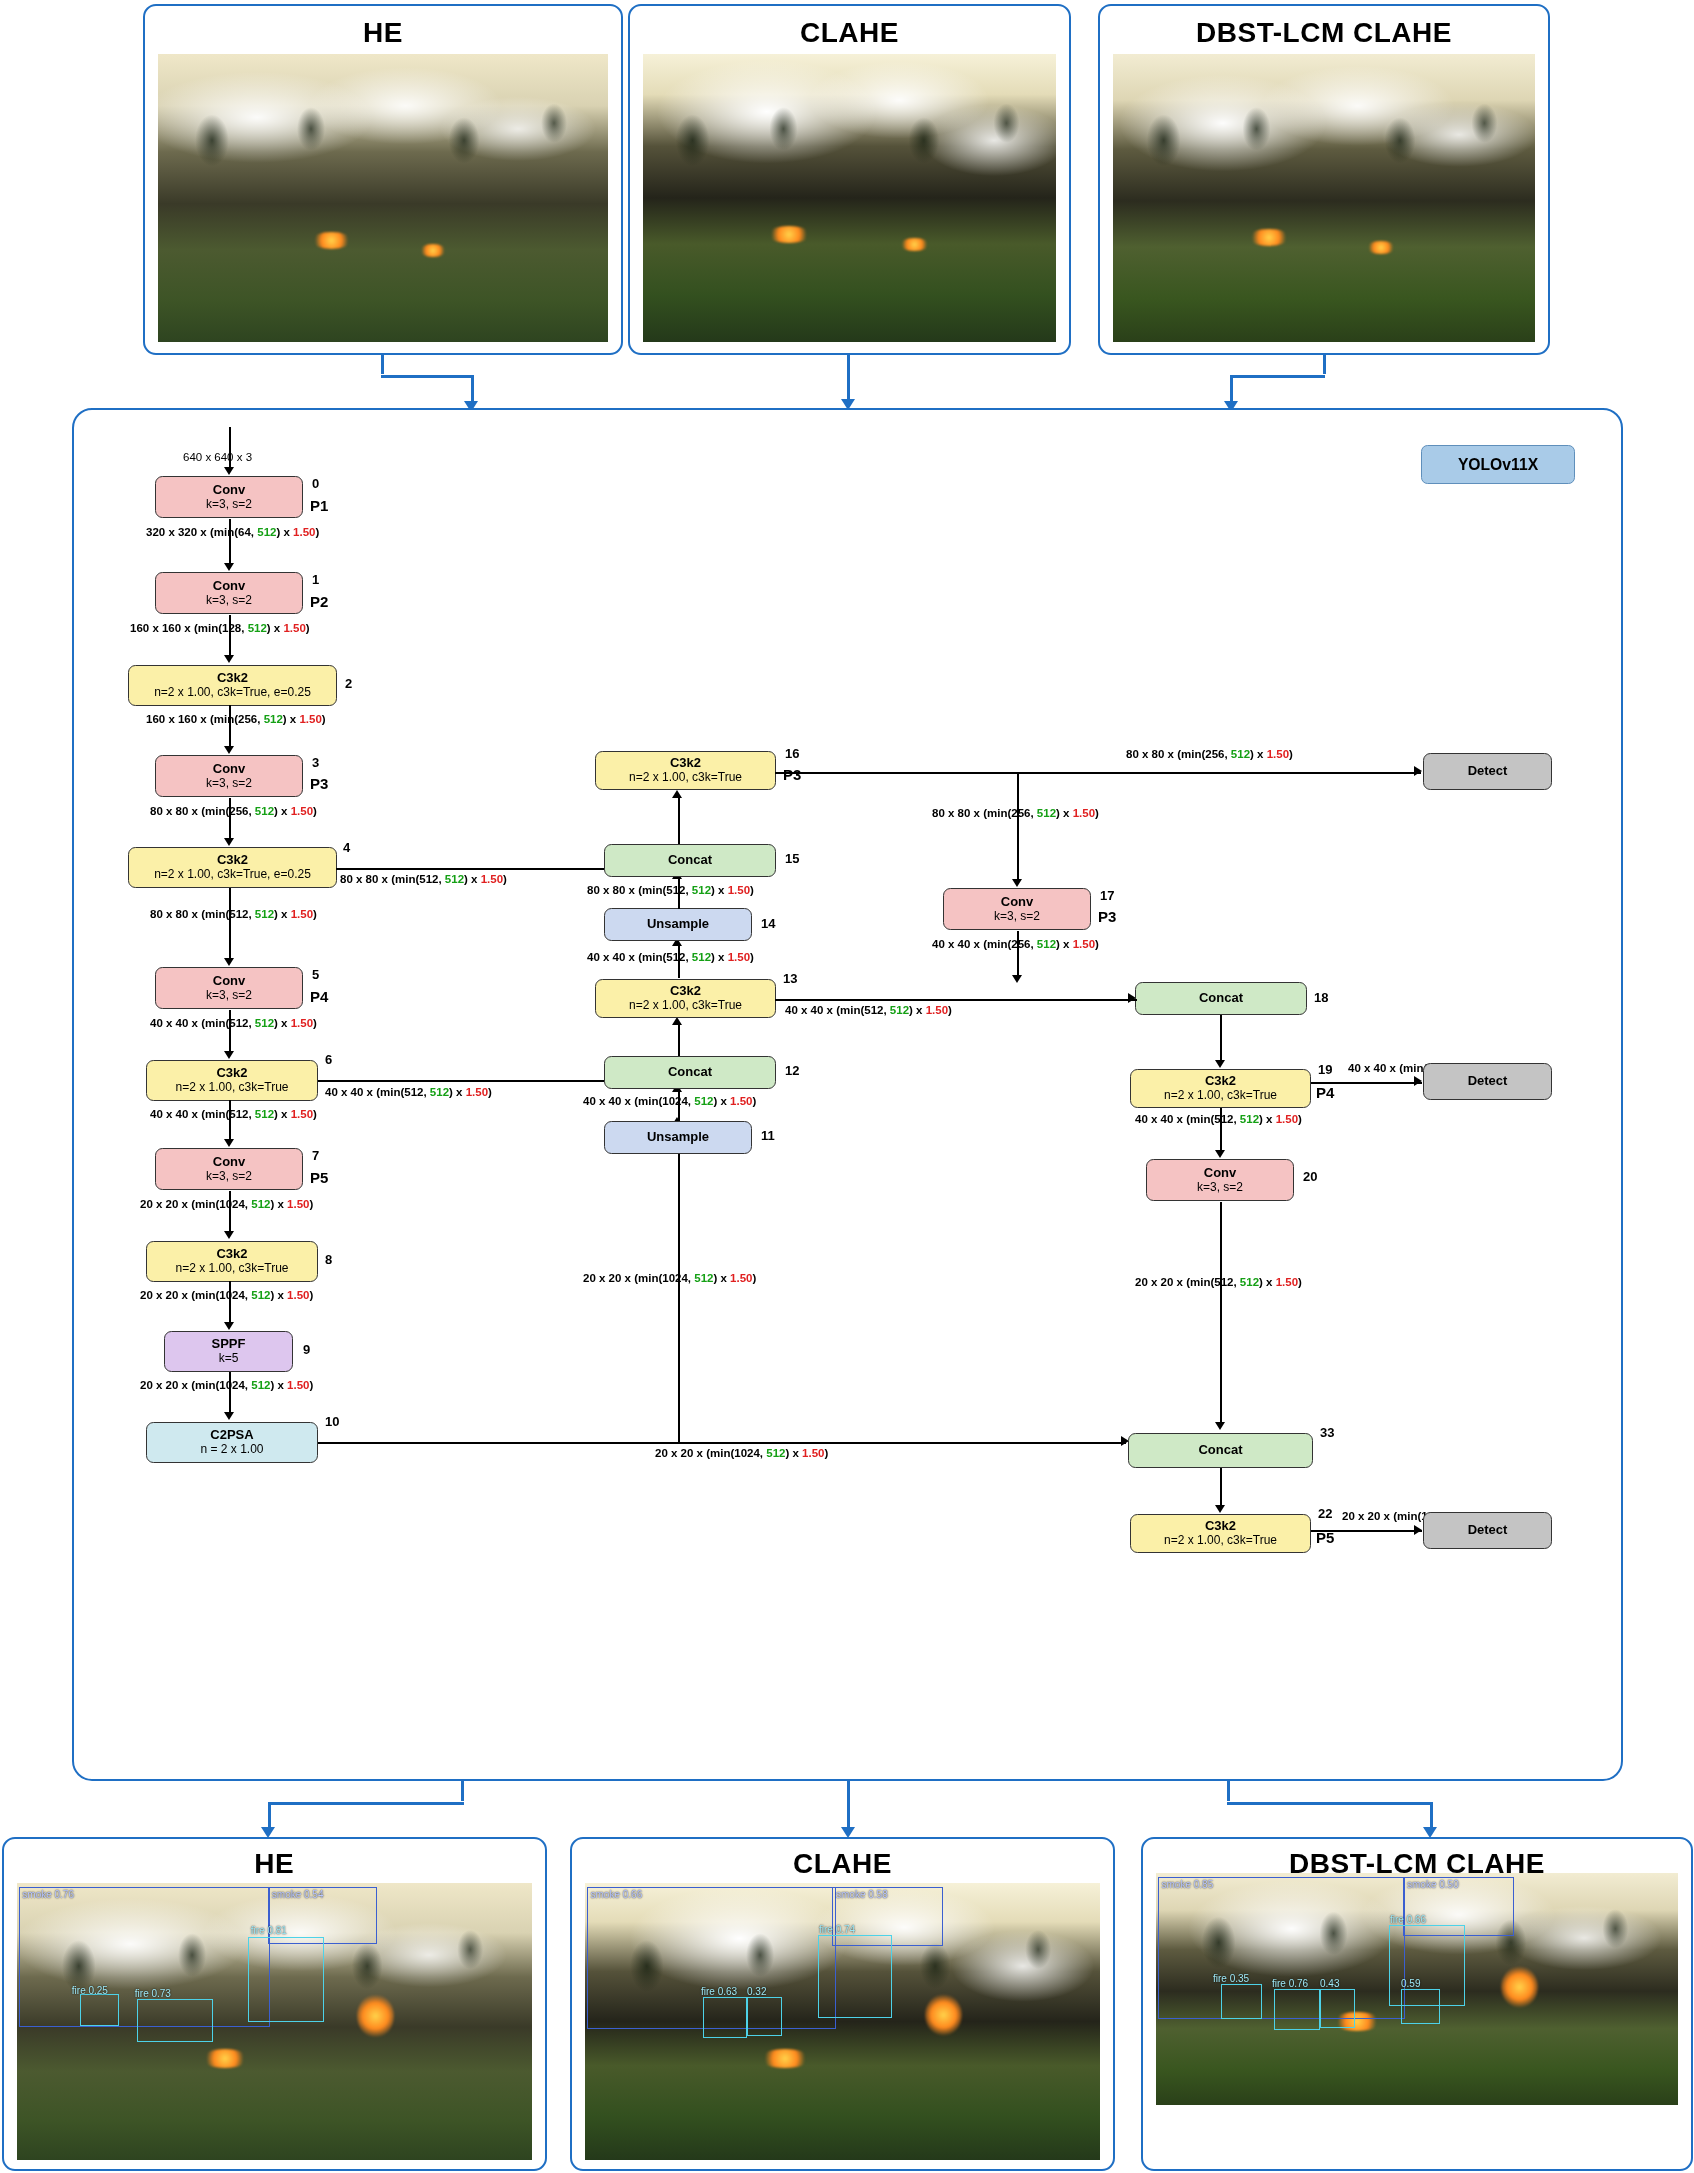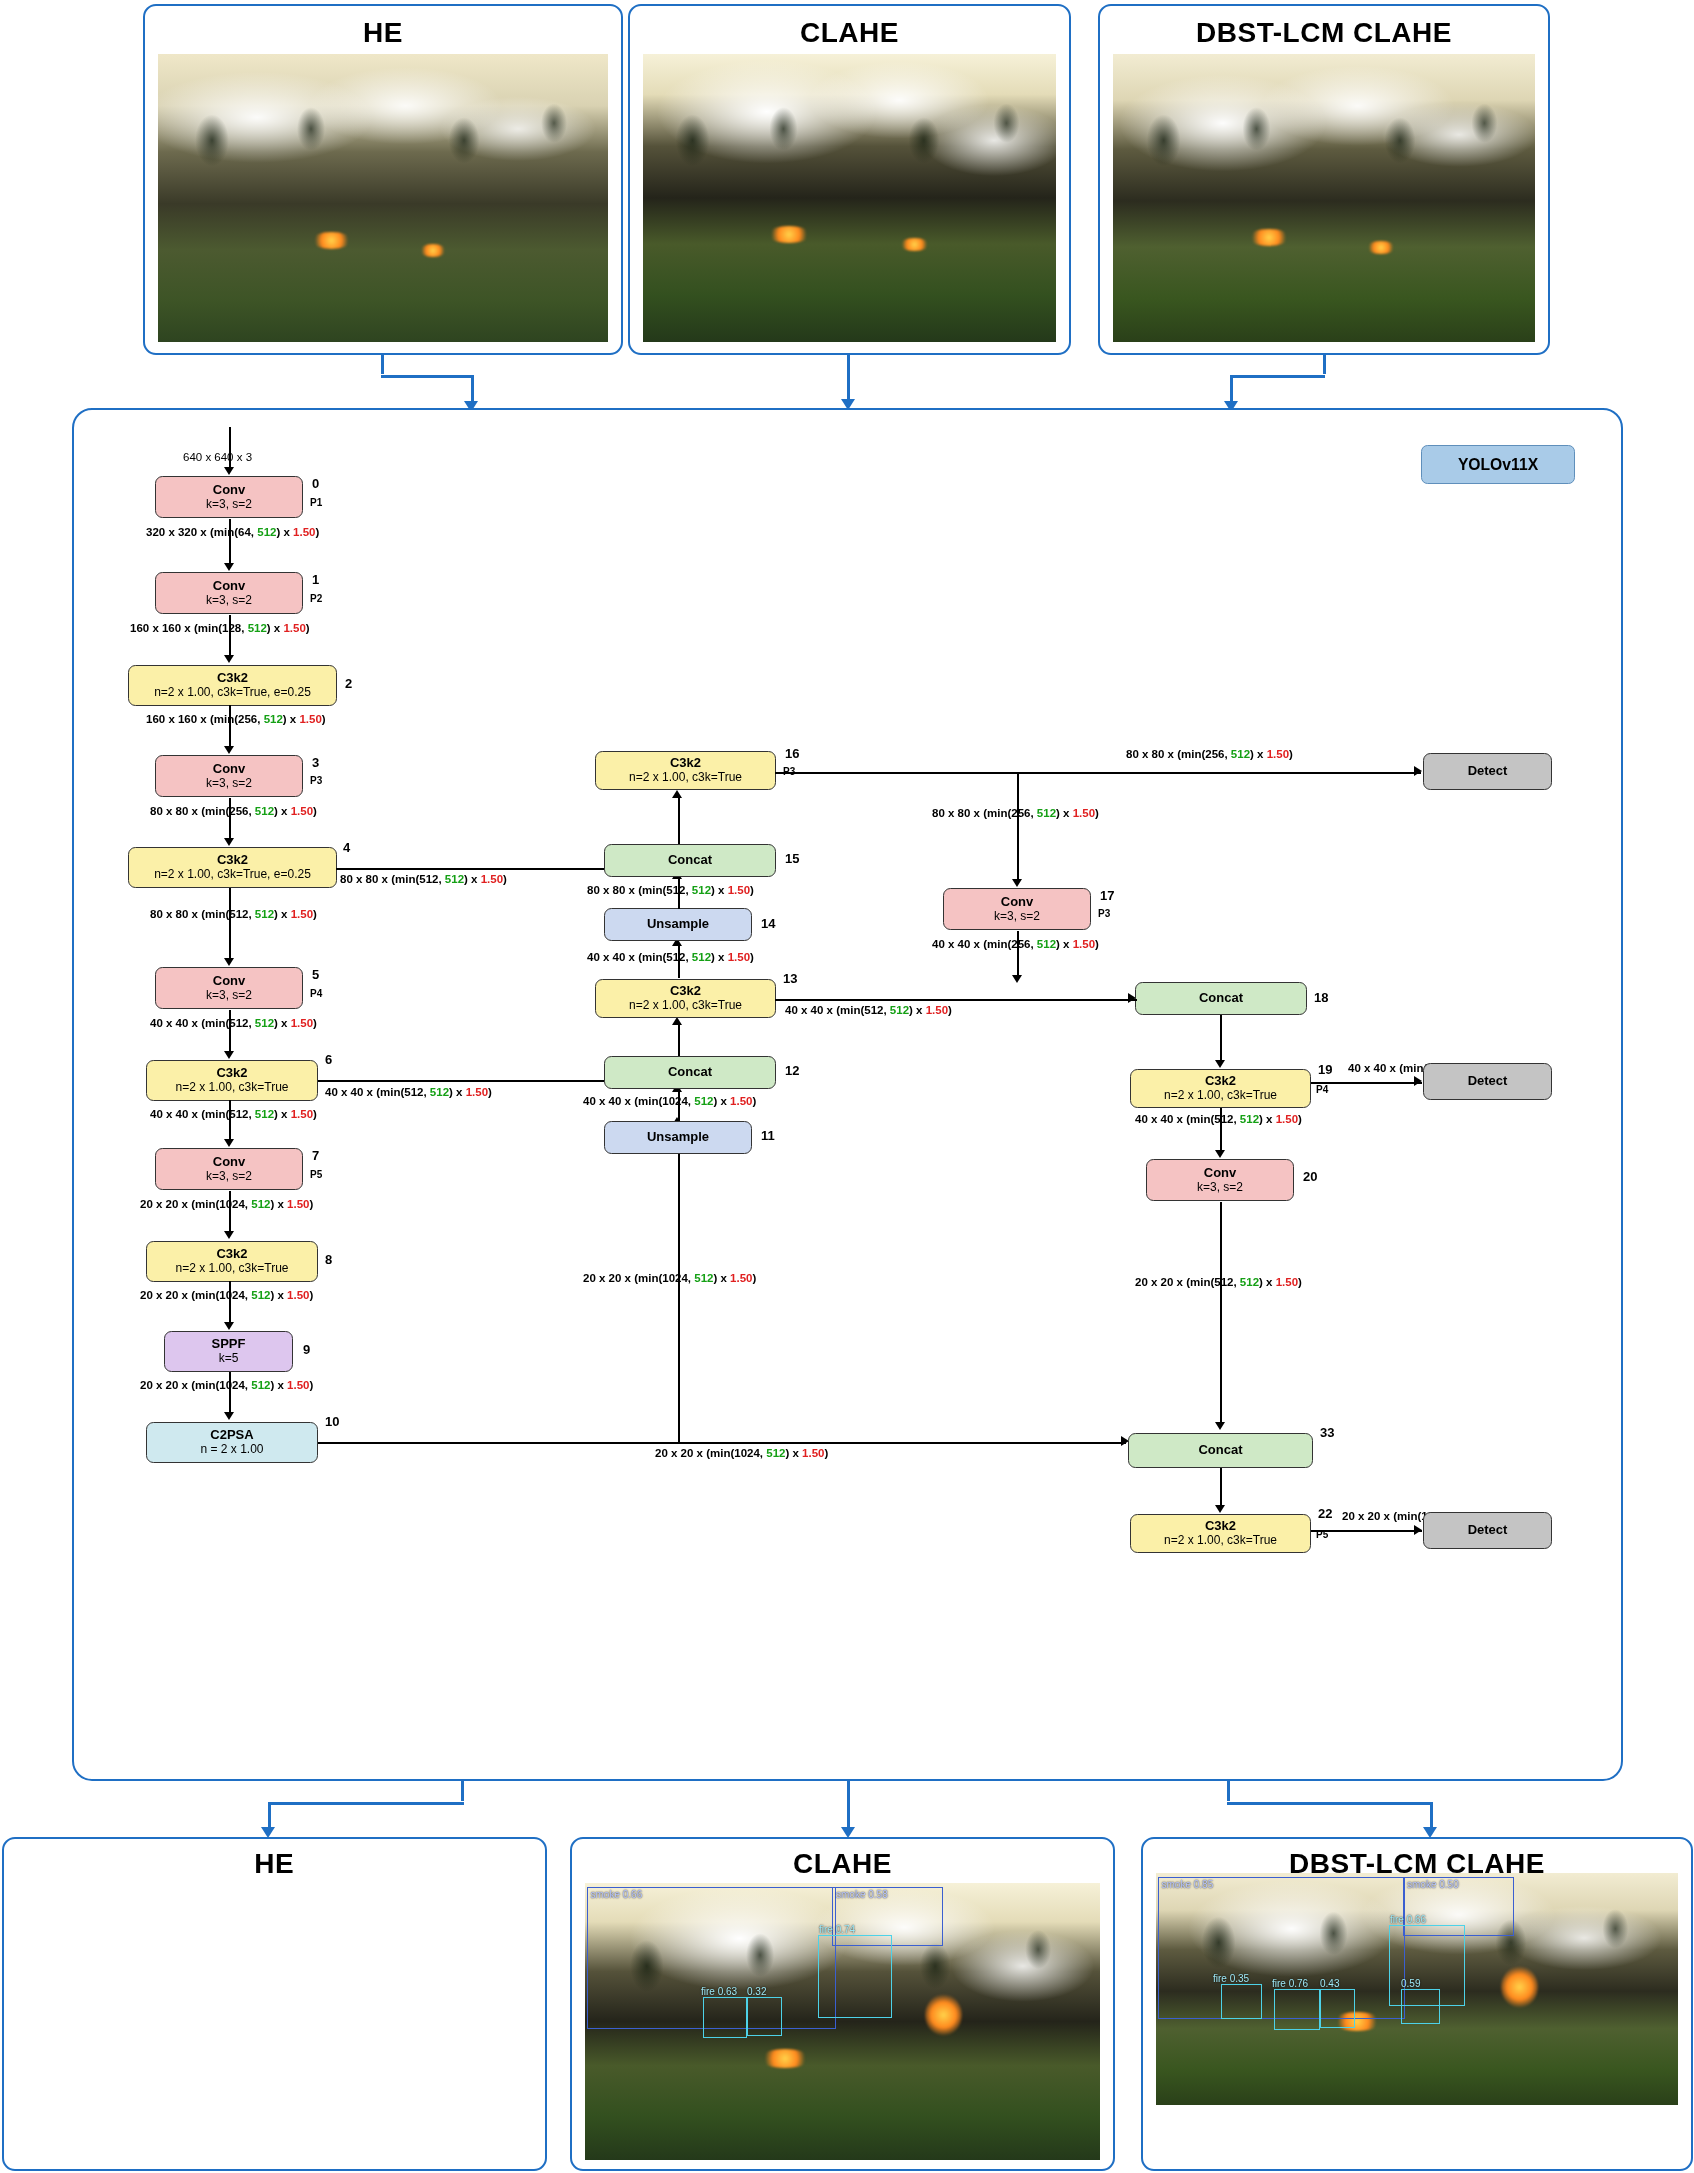--- a/index.html
+++ b/index.html
@@ -43,21 +43,21 @@
         align-items:center;justify-content:center;font-size:12px;line-height:1.15;text-align:center;box-sizing:border-box;}
   .node b{font-size:13px;}
   .conv{background:#f5c3c3;}
   .c3k2{background:#fbf0a8;}
   .concat{background:#cfe9c6;}
   .unsample{background:#ccd9f0;}
   .sppf{background:#ddc6ee;}
   .c2psa{background:#cfe9ef;}
   .detect{background:#c4c4c4;font-weight:bold;}
   .idx{position:absolute;font-size:13px;font-weight:bold;}
-  .plabel{position:absolute;font-size:10px;font-weight:bold;}
+  .plabel{position:absolute;font-size:15px;font-weight:bold;}
 
   .edgelabel{position:absolute;font-size:11.5px;white-space:nowrap;}
   .edgelabel .bk{font-weight:bold;color:#000;}
   .edgelabel .gr{font-weight:bold;color:#15a015;}
   .edgelabel .rd{font-weight:bold;color:#e02020;}
 
   .line{position:absolute;background:#000;}
   .vline{width:1.8px;}
   .hline{height:1.8px;}
   .arrowdown{position:absolute;width:0;height:0;border-left:5.5px solid transparent;border-right:5.5px solid transparent;border-top:8.3px solid #000;}
@@ -412,20 +412,36 @@
 <div class="abs bline bvline" style="left:847px;top:1781px;height:48px;"></div>
 <div class="abs barrowdown" style="left:841px;top:1827px;"></div>
 
 <div class="abs bline bvline" style="left:1227px;top:1781px;height:20px;"></div>
 <div class="abs bline bhline" style="left:1227px;top:1802px;width:205px;"></div>
 <div class="abs bline bvline" style="left:1430px;top:1802px;height:28px;"></div>
 <div class="abs barrowdown" style="left:1423px;top:1827px;"></div>
 
 <div class="abs detpanel" style="left:1.8px;top:1837px;width:545px;height:334px;">
   <div class="abs imgtitle" style="left:0;top:9.2px;width:100%;">HE</div>
+  <div class="photo" style="top:44px;height:277px;">
+    <div class="ph-sky ph-he"></div>
+      <div class="trees"></div>
+    <div class="fire" style="left:36%;top:60%;width:46px;height:18.5px;"></div>
+    <div class="fire" style="left:66%;top:40%;width:37px;height:44px;"></div>
+    <div class="bbox blue" style="left:1.8px;top:3.7px;width:249px;height:138px;"></div>
+    <div class="blab blue" style="left:5.5px;top:5.5px;">smoke  0.76</div>
+    <div class="bbox blue" style="left:251px;top:3.7px;width:107px;height:55px;"></div>
+    <div class="blab blue" style="left:255px;top:5.5px;">smoke  0.54</div>
+    <div class="bbox" style="left:231px;top:54px;width:74px;height:83px;"></div>
+    <div class="blab" style="left:234px;top:42px;">fire  0.81</div>
+    <div class="bbox" style="left:63px;top:111px;width:37px;height:29.5px;"></div>
+    <div class="blab" style="left:55px;top:102px;">fire  0.25</div>
+    <div class="bbox" style="left:120px;top:116px;width:74px;height:41px;"></div>
+    <div class="blab" style="left:118px;top:105px;">fire  0.73</div>
+  </div>
 </div>
 
 <div class="abs detpanel" style="left:570px;top:1837px;width:545px;height:334px;">
   <div class="abs imgtitle" style="left:0;top:9.2px;width:100%;">CLAHE</div>
   <div class="photo" style="top:44px;height:277px;">
     <div class="ph-sky ph-clahe"></div>
       <div class="trees"></div>
     <div class="fire" style="left:34%;top:60%;width:50px;height:18.5px;"></div>
     <div class="fire" style="left:66%;top:40%;width:37px;height:42px;"></div>
     <div class="bbox blue" style="left:1.8px;top:3.7px;width:247px;height:140px;"></div>

